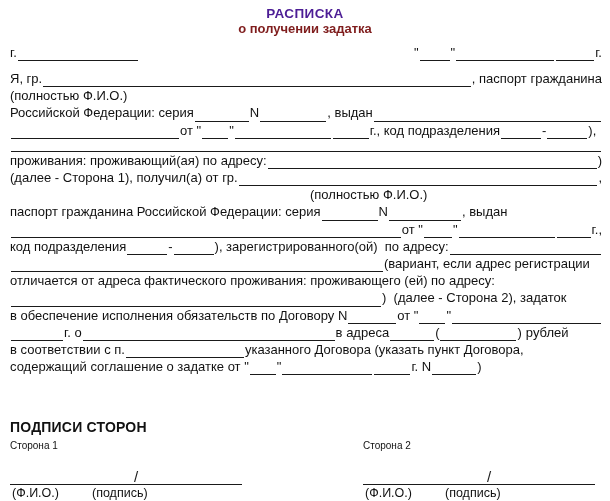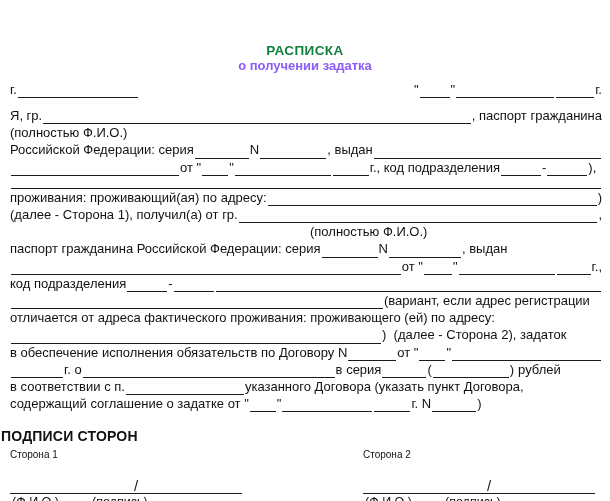--- a/index.html
+++ b/index.html
@@ -17,29 +17,28 @@
     height: 501px;
     background: #ffffff;
     overflow: hidden;
     box-sizing: border-box;
   }
   .title-block {
     padding-top: 6px;
     text-align: center;
   }
   .title-main {
-    color: #15803d;
+    color: #4c1d95;
     font-weight: bold;
     font-size: 13.5px;
     letter-spacing: 0.4px;
     line-height: 15px;
-    margin-top: 37px;
   }
   .title-sub {
-    color: #8b5cf6;
+    color: #7f1d1d;
     font-weight: bold;
     font-size: 13px;
     line-height: 16px;
   }
   .body-block {
     padding: 0 8px 0 10px;
     font-size: 13px;
     line-height: 17.2px;
   }
   .ln {
@@ -69,21 +68,22 @@
   }
   .spacer-sm { height: 5px; }
   .spacer-md { height: 9px; }
   .spacer-lg { height: 16px; }
 
   
   .sig-head {
     font-weight: bold;
     font-size: 14px;
     letter-spacing: 0.2px;
-    padding: 0 1px;
+    padding: 0 10px;
+    margin-top: 28px;
   }
   .sig-wrap {
     display: flex;
     padding: 0 10px;
     margin-top: 2px;
   }
   .sig-col {
     width: 50%;
     box-sizing: border-box;
   }
@@ -219,20 +219,21 @@
       <span class="fill" style="width:96px;"></span>
       <span class="fill" style="width:34px;"></span>
       <span class="t">г.,</span>
     </div>
 
     <div class="row-flex">
       <span class="t">код подразделения</span>
       <span class="fill" style="width:40px;"></span>
       <span class="t">-</span>
       <span class="fill" style="width:40px;"></span>
+      <span class="t">), зарегистрированного(ой)  по адресу:</span>
       <span class="fill flex"></span>
     </div>
 
     <div class="row-flex">
       <span class="fill" style="width:372px;"></span>
       <span class="t">(вариант, если адрес регистрации</span>
     </div>
 
     <div class="ln">отличается  от  адреса фактического проживания:   проживающего (ей)  по  адресу:</div>
 
@@ -247,21 +248,21 @@
       <span class="t">от "</span>
       <span class="fill" style="width:26px;"></span>
       <span class="t">"</span>
       <span class="fill flex"></span>
     </div>
 
     <div class="row-flex">
       <span class="fill" style="width:52px;"></span>
       <span class="t">г. о</span>
       <span class="fill" style="width:252px;"></span>
-      <span class="t">в серия</span>
+      <span class="t">в адреса</span>
       <span class="fill" style="width:44px;"></span>
       <span class="t">(</span>
       <span class="fill" style="width:76px;"></span>
       <span class="t">)</span>
       <span class="t" style="padding-left:4px;">рублей</span>
     </div>
 
 
     <div class="row-flex">
       <span class="t">в соответствии с п.</span>

